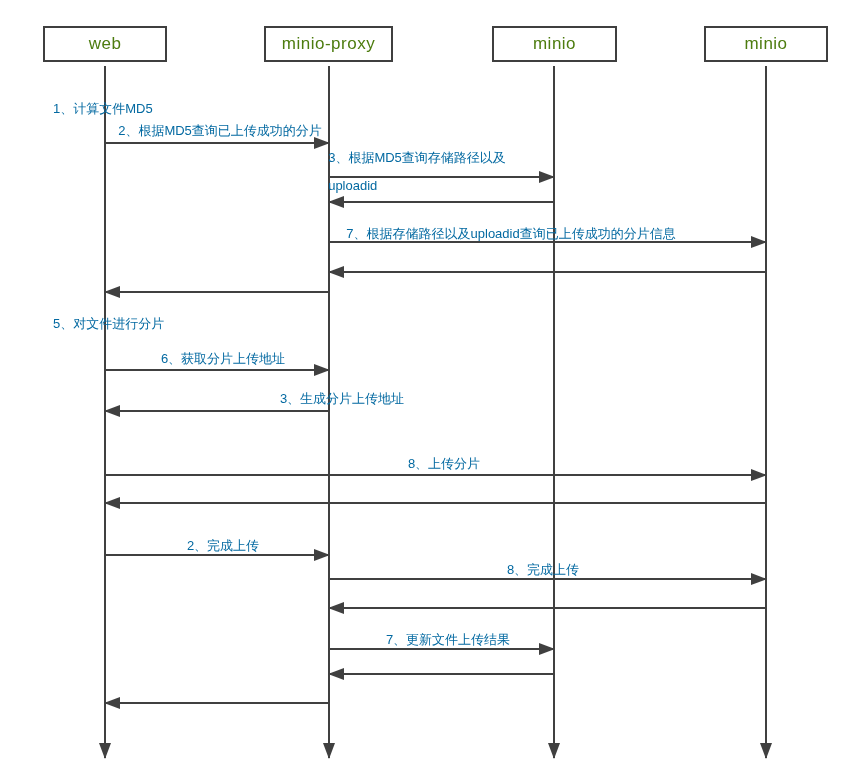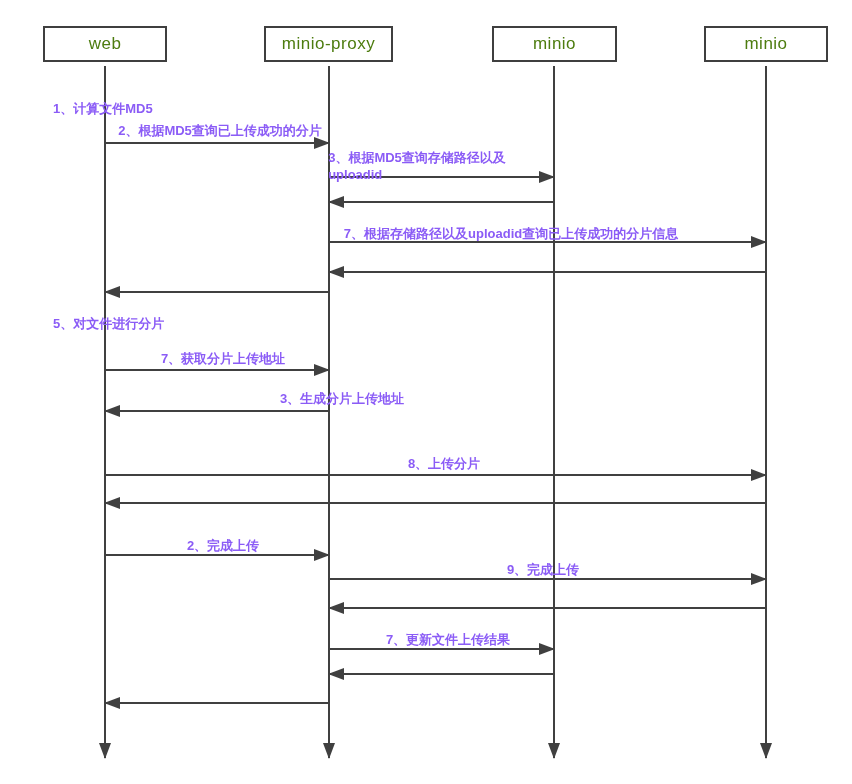--- a/index.html
+++ b/index.html
@@ -30,31 +30,31 @@
     display: flex;
     align-items: center;
     justify-content: center;
     color: #4d7c0f;
     font-size: 17px;
     letter-spacing: 0.5px;
     z-index: 2;
   }
   .msg {
     position: absolute;
-    color: #8b5cf6;
+    color: #0369a1;
     font-size: 13px;
-    font-weight: bold;
+    font-weight: normal;
     line-height: 17px;
     white-space: nowrap;
     z-index: 3;
   }
   .msg.centered {
     transform: translateX(-50%);
   }
-  .msg .l2 { display: block; }
+  .msg .l2 { display: block; margin-top: 11px; }
 </style>
 </head>
 <body>
 
 <div class="canvas">
 
   <svg width="852" height="784" viewBox="0 0 852 784">
     <defs>
       <marker id="ah" markerUnits="userSpaceOnUse" markerWidth="18" markerHeight="14" refX="16" refY="7" orient="auto">
         <path d="M1,1 L17,7 L1,13 Z" fill="#404040"></path>
@@ -103,20 +103,20 @@
 
   <div class="msg" style="left:53px; top:100px">1、计算文件MD5</div>
   <div class="msg" style="left:53px; top:315px">5、对文件进行分片</div>
 
   <div class="msg centered" style="left:220px; top:122px">2、根据MD5查询已上传成功的分片</div>
   <div class="msg centered" style="left:417px; top:149px">
     <span>3、根据MD5查询存储路径以及</span>
     <span class="l2">uploadid</span>
   </div>
   <div class="msg centered" style="left:511px; top:225px">7、根据存储路径以及uploadid查询已上传成功的分片信息</div>
-  <div class="msg centered" style="left:223px; top:350px">7、获取分片上传地址</div>
+  <div class="msg centered" style="left:223px; top:350px">6、获取分片上传地址</div>
   <div class="msg centered" style="left:342px; top:390px">3、生成分片上传地址</div>
   <div class="msg centered" style="left:444px; top:455px">8、上传分片</div>
   <div class="msg centered" style="left:223px; top:537px">2、完成上传</div>
-  <div class="msg centered" style="left:543px; top:561px">9、完成上传</div>
+  <div class="msg centered" style="left:543px; top:561px">8、完成上传</div>
   <div class="msg centered" style="left:448px; top:631px">7、更新文件上传结果</div>
 
 </div>
 
 </body></html>

